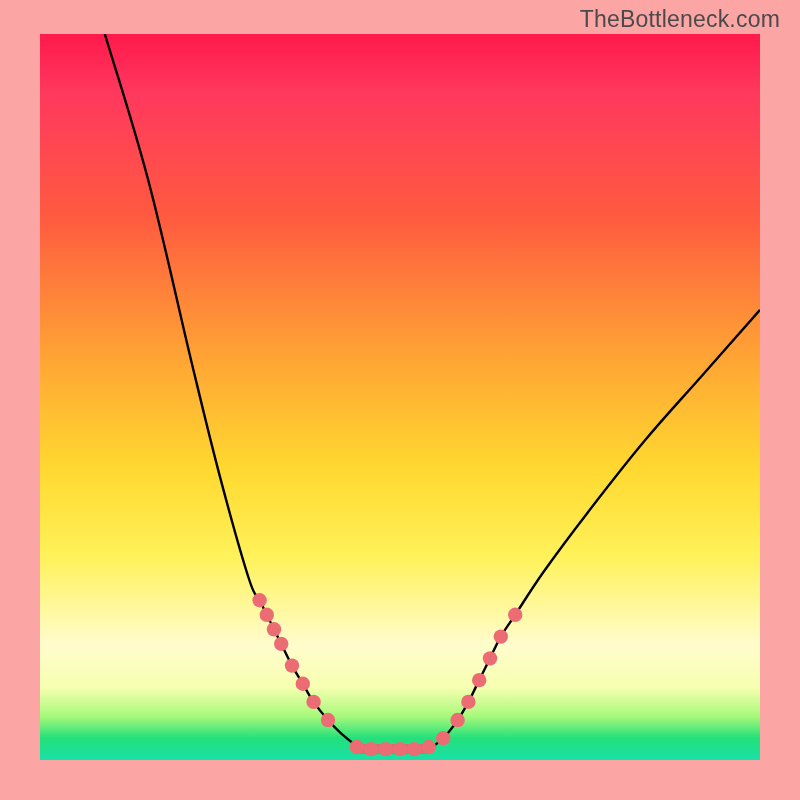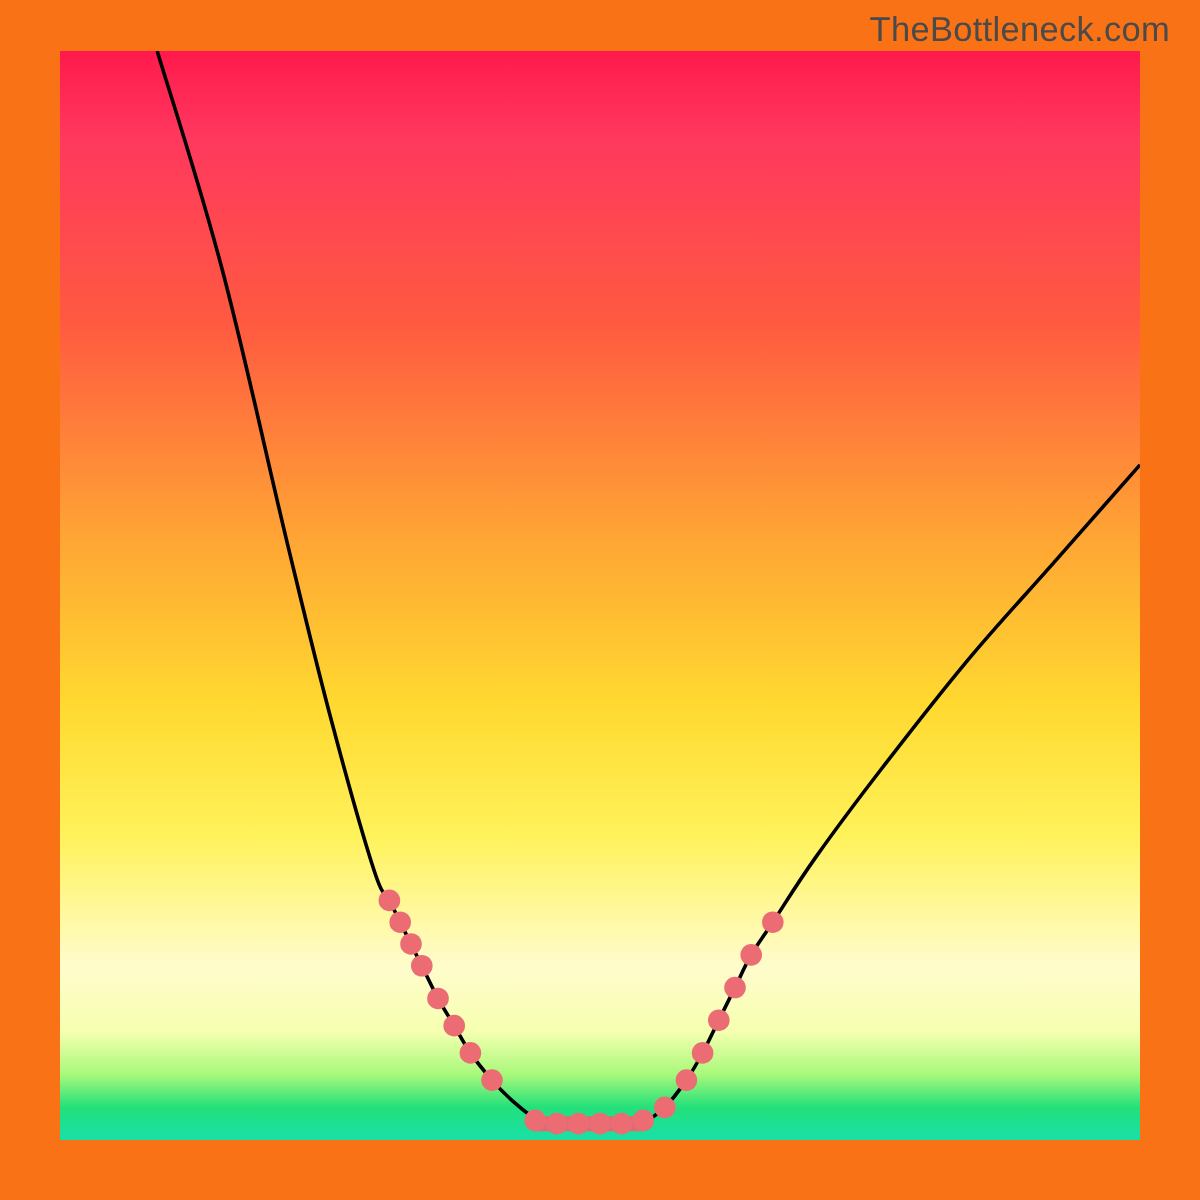--- a/index.html
+++ b/index.html
@@ -8,21 +8,21 @@
     width: 800px;
     height: 800px;
     background: #000;
     overflow: hidden;
     font-family: Arial, Helvetica, sans-serif;
   }
   .frame {
     position: relative;
     width: 800px;
     height: 800px;
-    background: #f97316;
+    background: #fca5a5;
   }
   .plot-area {
     position: absolute;
     left: 40px;
     top: 34px;
     width: 720px;
     height: 726px;
     
     background: linear-gradient(
       to bottom,

